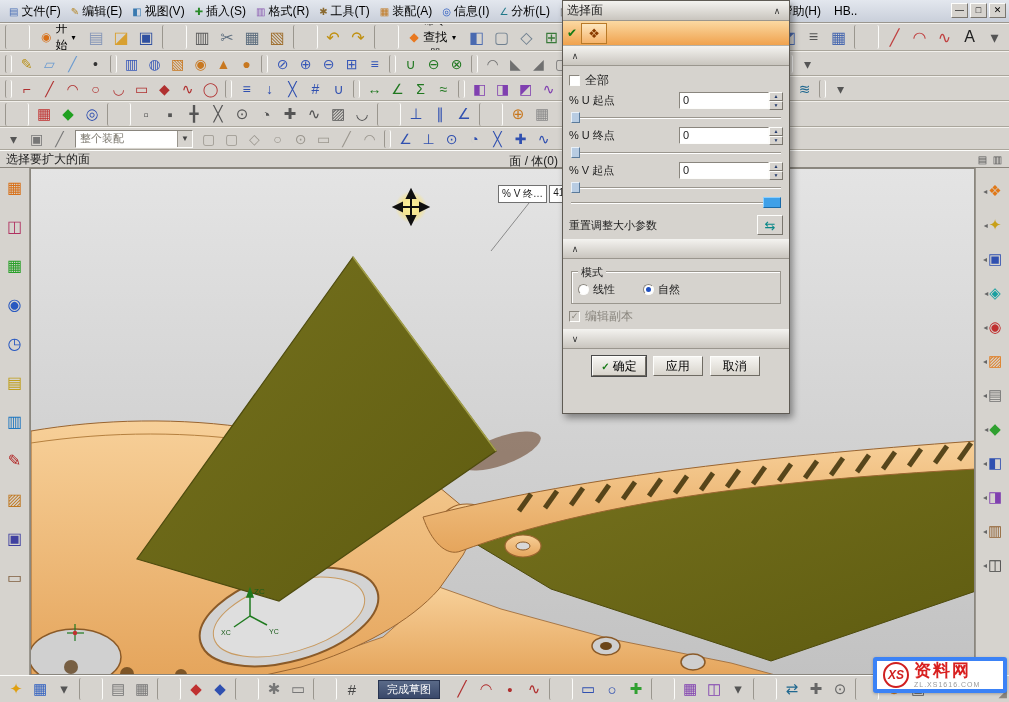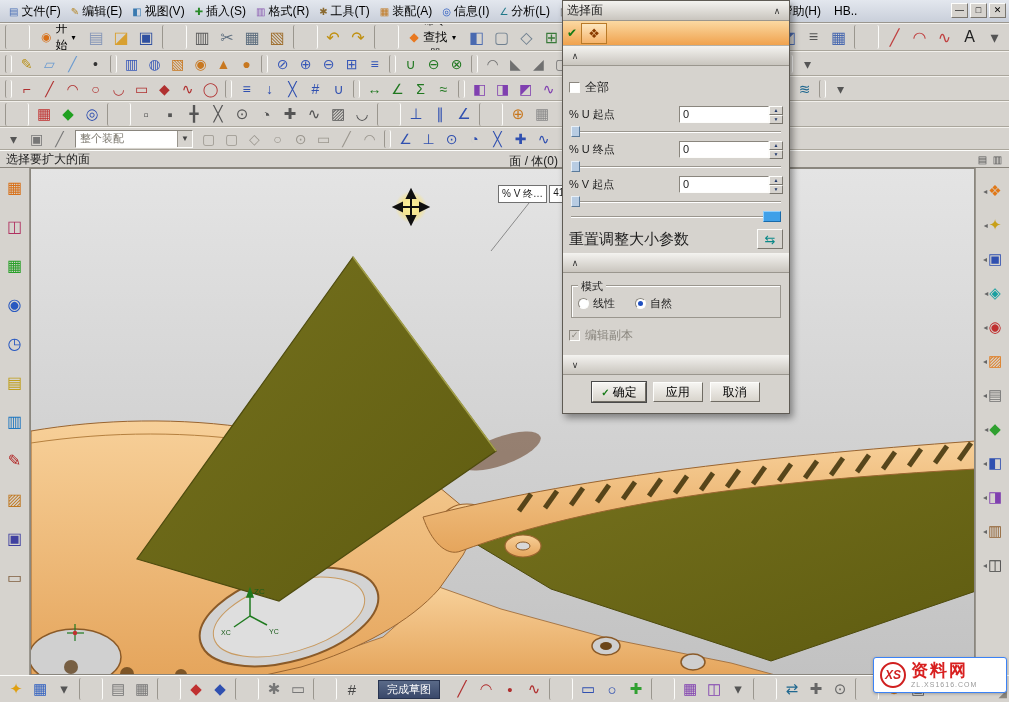--- a/index.html
+++ b/index.html
@@ -67,64 +67,64 @@
     border-bottom:1px solid #9a968e;padding:0 4px}
   .dhead .t{flex:1 1 auto}
   .dhead .chev{font-size:9px;color:#333;width:16px;text-align:center;border:1px solid transparent}
   .selrow{height:25px;display:flex;align-items:center;background:linear-gradient(#fbd9a2,#f0a24e);
     border-bottom:1px solid #b5b1a8;padding:0 4px;gap:4px}
   .selrow .chk{color:#157a15;font-weight:bold;font-size:12px}
   .selrow .lbl{flex:1 1 auto}
   .selrow .fbtn{width:26px;height:21px;display:flex;align-items:center;justify-content:center;
     background:linear-gradient(#fde7c0,#f5b36a);border:1px solid #b97a28;color:#8a3c00;font-size:13px}
   .dbody{padding:4px 6px 2px 6px}
-  .cbrow{display:flex;align-items:center;gap:5px;height:17px;margin:9px 0}
+  .cbrow{display:flex;align-items:center;gap:5px;height:17px;margin:2px 0}
   .cbx{width:11px;height:11px;background:#fff;border:1px solid;border-color:#8a867e #fdfdfb #fdfdfb #8a867e;
     font-size:9px;line-height:9px;text-align:center;color:#222}
   .cbx.dis{background:#d6d3ce;color:#8a867e}
   .dis-t{color:#8a867e}
   .prow{display:flex;align-items:center;height:19px;margin-top:2px}
   .plabel{flex:1 1 auto;font-size:11px}
   .spin{display:flex;width:104px;height:17px}
   .spinval{flex:1 1 auto;background:#fff;border:1px solid;border-color:#8a867e #fdfdfb #fdfdfb #8a867e;
     font-size:11px;padding:1px 3px}
   .spinbtns{width:14px;display:flex;flex-direction:column}
   .spinbtns span{flex:1;font-size:5px;line-height:7px;text-align:center;color:#20386a;background:#d6d3ce;
     border:1px solid;border-color:#fdfdfb #7a766e #7a766e #fdfdfb}
   .slider{position:relative;height:13px;margin:1px 0 2px 0}
   .slider .track{position:absolute;left:2px;right:2px;top:6px;height:2px;background:#9a968e;border-bottom:1px solid #fff}
   .slider .thumb{position:absolute;top:1px;width:9px;height:11px;background:#b8cce2;
     border:1px solid;border-color:#e8f0f8 #5a7a9a #5a7a9a #e8f0f8}
   .slider .thumb.hot{width:18px;background:#3fa0e8;border-color:#8ed0ff #1a6aa8 #1a6aa8 #8ed0ff}
   .resetrow{display:flex;align-items:center;height:24px;margin-top:4px}
-  .resetrow .plabel{font-size:15px}
+  .resetrow .plabel{font-size:11px}
   .rbtn{width:26px;height:20px;display:flex;align-items:center;justify-content:center;color:#0a8888;font-size:13px;
     background:#d6d3ce;border:1px solid;border-color:#fdfdfb #7a766e #7a766e #fdfdfb}
   .grpbox{position:relative;border:1px solid #9a968e;box-shadow:inset 1px 1px 0 #fff;margin:8px 2px 4px 2px;padding:10px 6px 6px 6px}
   .grpbox .cap{position:absolute;left:6px;top:-7px;background:#d6d3ce;padding:0 3px;font-size:11px}
-  .radios{display:flex;gap:20px;}
+  .radios{display:flex;gap:28px;}
   .radio{display:flex;align-items:center;gap:4px;font-size:11px}
   .rdot{width:11px;height:11px;border-radius:50%;background:#fff;border:1px solid;border-color:#8a867e #fdfdfb #fdfdfb #8a867e;position:relative}
   .rdot.sel::after{content:"";position:absolute;left:2px;top:2px;width:5px;height:5px;border-radius:50%;background:#2050c0}
   .btnrow{display:flex;justify-content:center;gap:7px;padding:7px 0 6px 0}
   .dbtn{min-width:50px;height:20px;font-size:12px;background:linear-gradient(#f6f5f2,#d8d4cc);
     border:1px solid;border-color:#fdfdfb #6f6b63 #6f6b63 #fdfdfb;padding:0 8px;display:flex;align-items:center;justify-content:center;gap:3px}
   .dbtn.default{outline:1px solid #4a4a4a}
   .okmark{color:#157a15;font-size:10px;font-weight:bold}
 
   
   .bottombar{position:absolute;left:0;right:0;top:675px;height:27px;background:#d6d3ce;
     border-top:1px solid #fcfcfa;display:flex;align-items:center;padding:0 4px;overflow:hidden}
   .bottombar .ico{width:24px;height:22px;font-size:15px}
   .darkchip{margin-left:14px;margin-right:10px;height:19px;display:flex;align-items:center;padding:0 8px;
     background:linear-gradient(#5a6a88,#39486a);color:#fff;font-size:11px;border:1px solid #2a3throw450;border:1px solid #283450;white-space:nowrap}
   .corner{position:absolute;right:2px;bottom:2px;font-size:11px;color:#8a867e}
 
   
-  .wm{position:absolute;left:873px;top:657px;width:134px;height:36px;background:#fff;border:1px solid #3b82f6;
+  .wm{position:absolute;left:873px;top:657px;width:134px;height:36px;background:#fff;border:4px solid #3b82f6;
     border-radius:3px;display:flex;align-items:center;gap:5px;padding:2px 6px;z-index:60;box-shadow:0 1px 3px rgba(0,0,0,.25)}
   .wm .logo{width:26px;height:26px;border:2px solid #d02020;border-radius:50%;color:#d02020;
     font-style:italic;font-weight:bold;font-size:12px;display:flex;align-items:center;justify-content:center}
   .wm .col{display:flex;flex-direction:column;line-height:1.1}
   .wm .brand{color:#d82020;font-size:17px;font-weight:bold;letter-spacing:2px}
   .wm .dom{color:#999;font-size:7px;letter-spacing:1px}
 </style>
 </head>
 <body>
 

